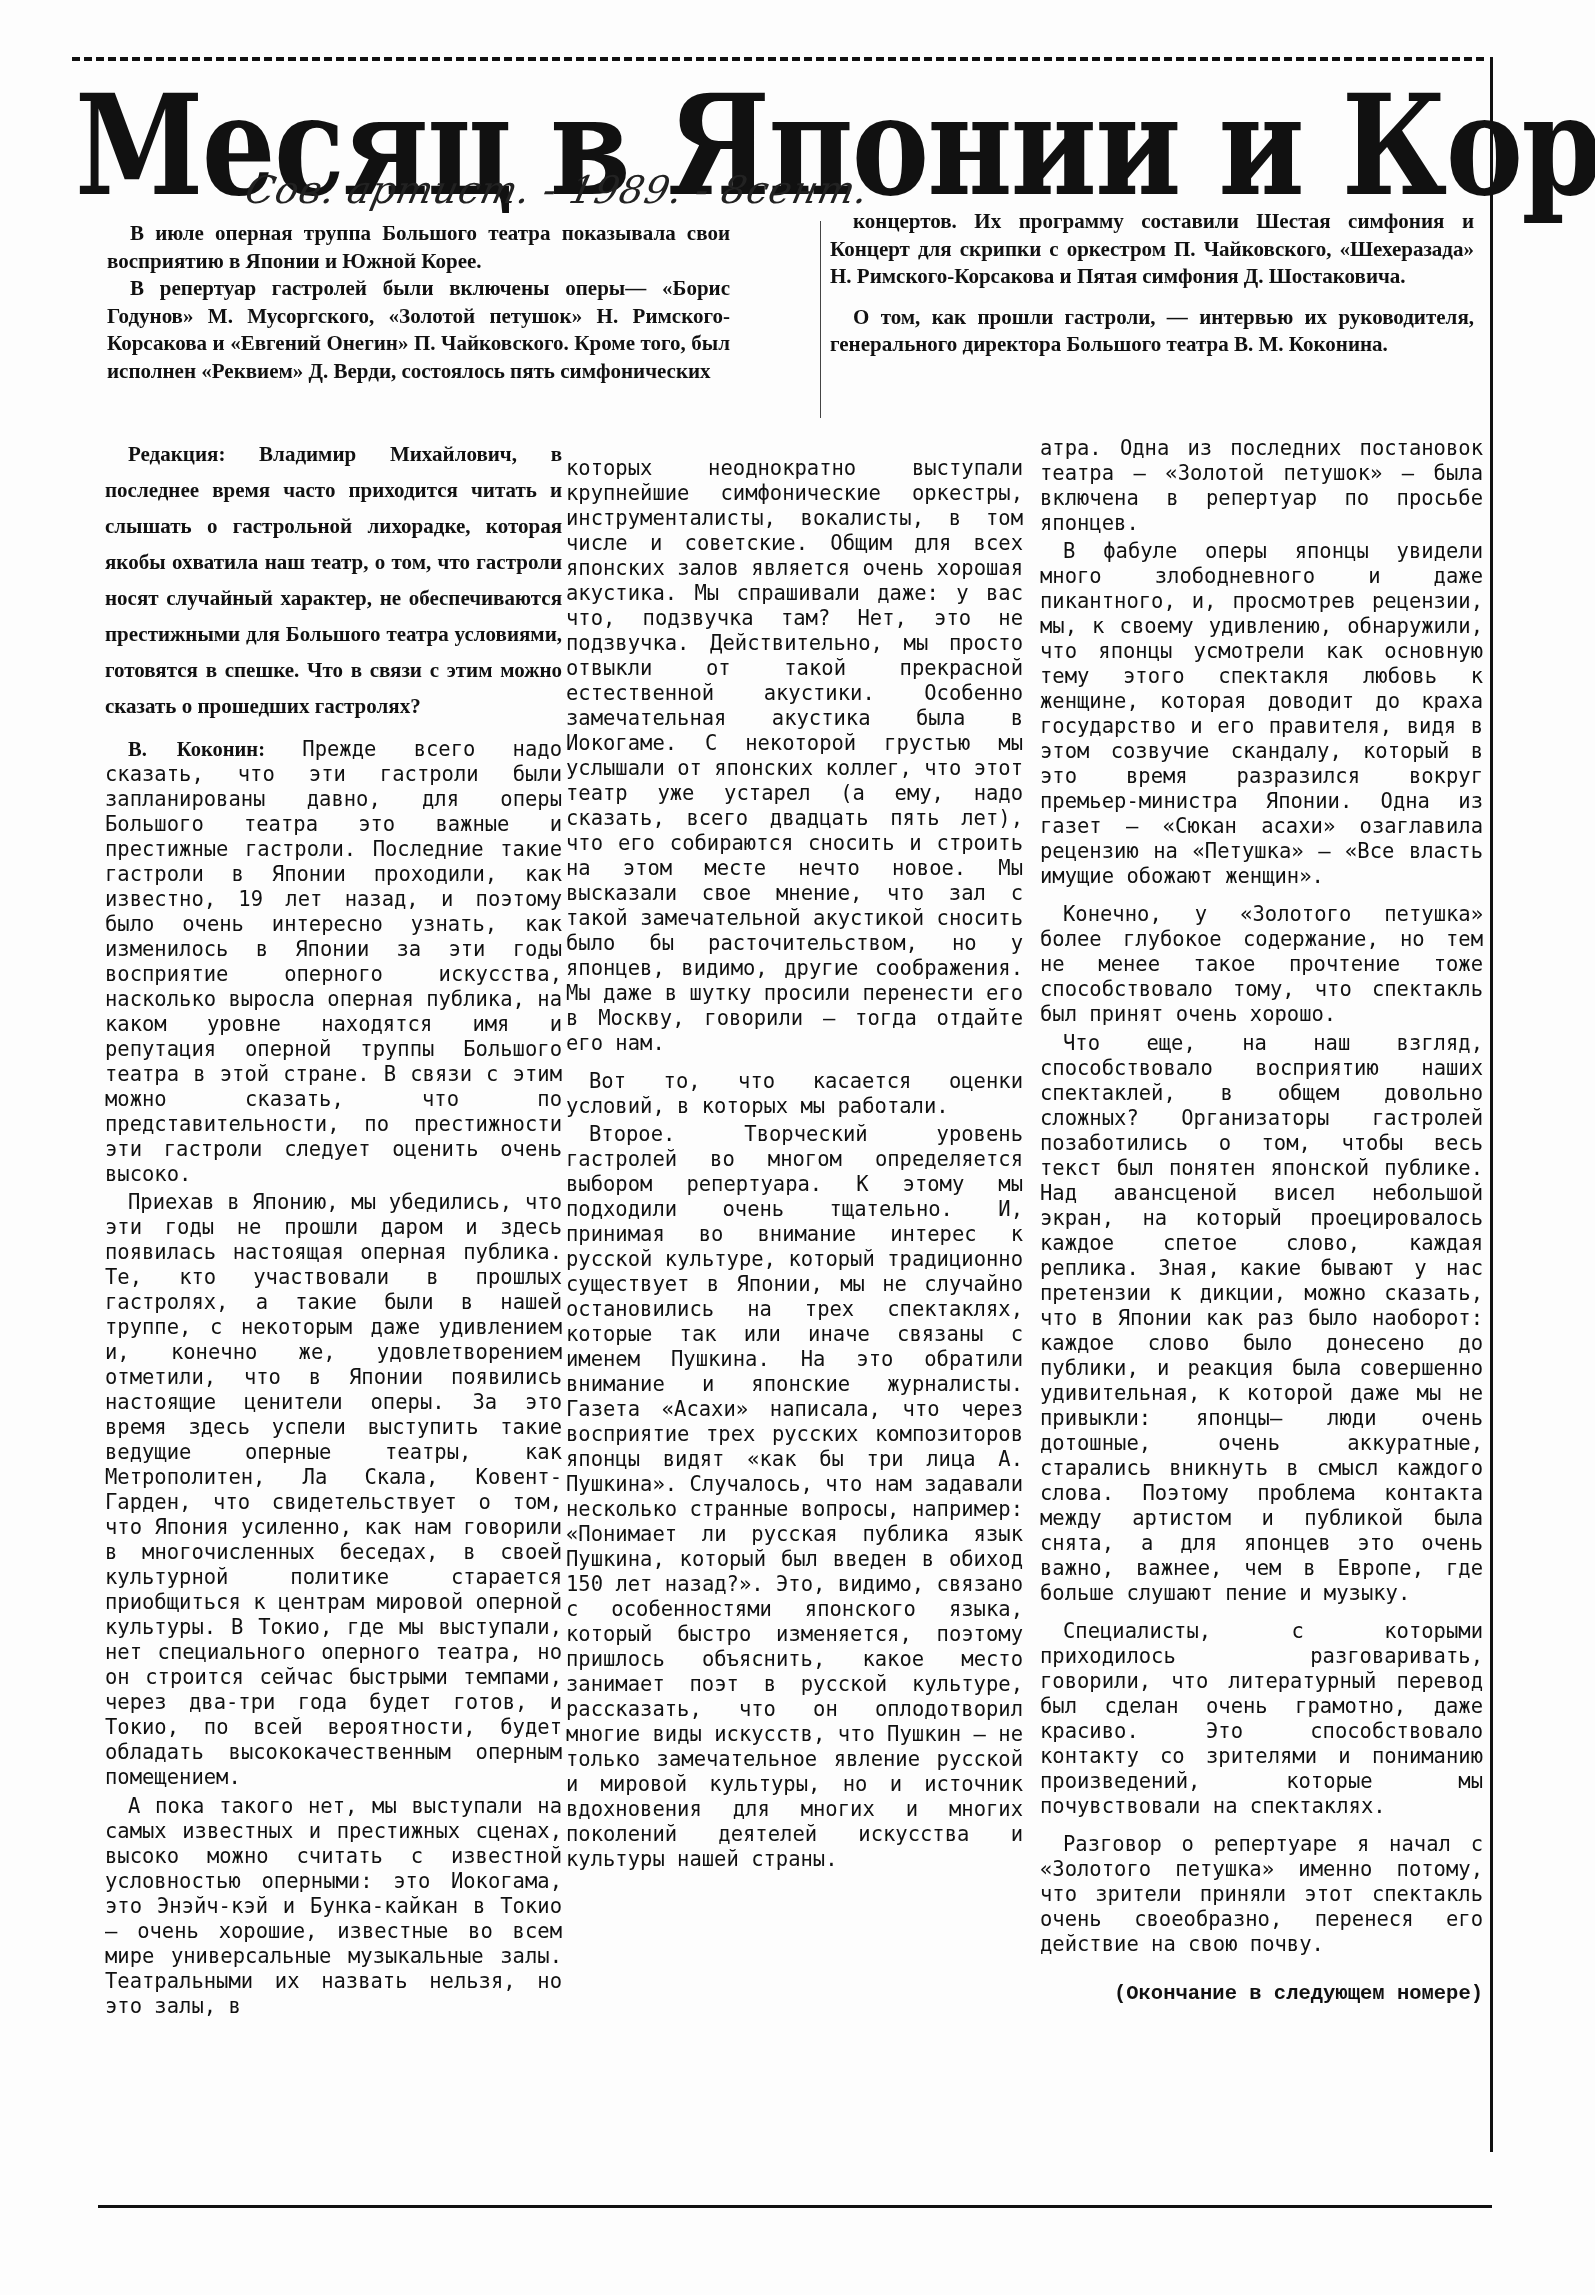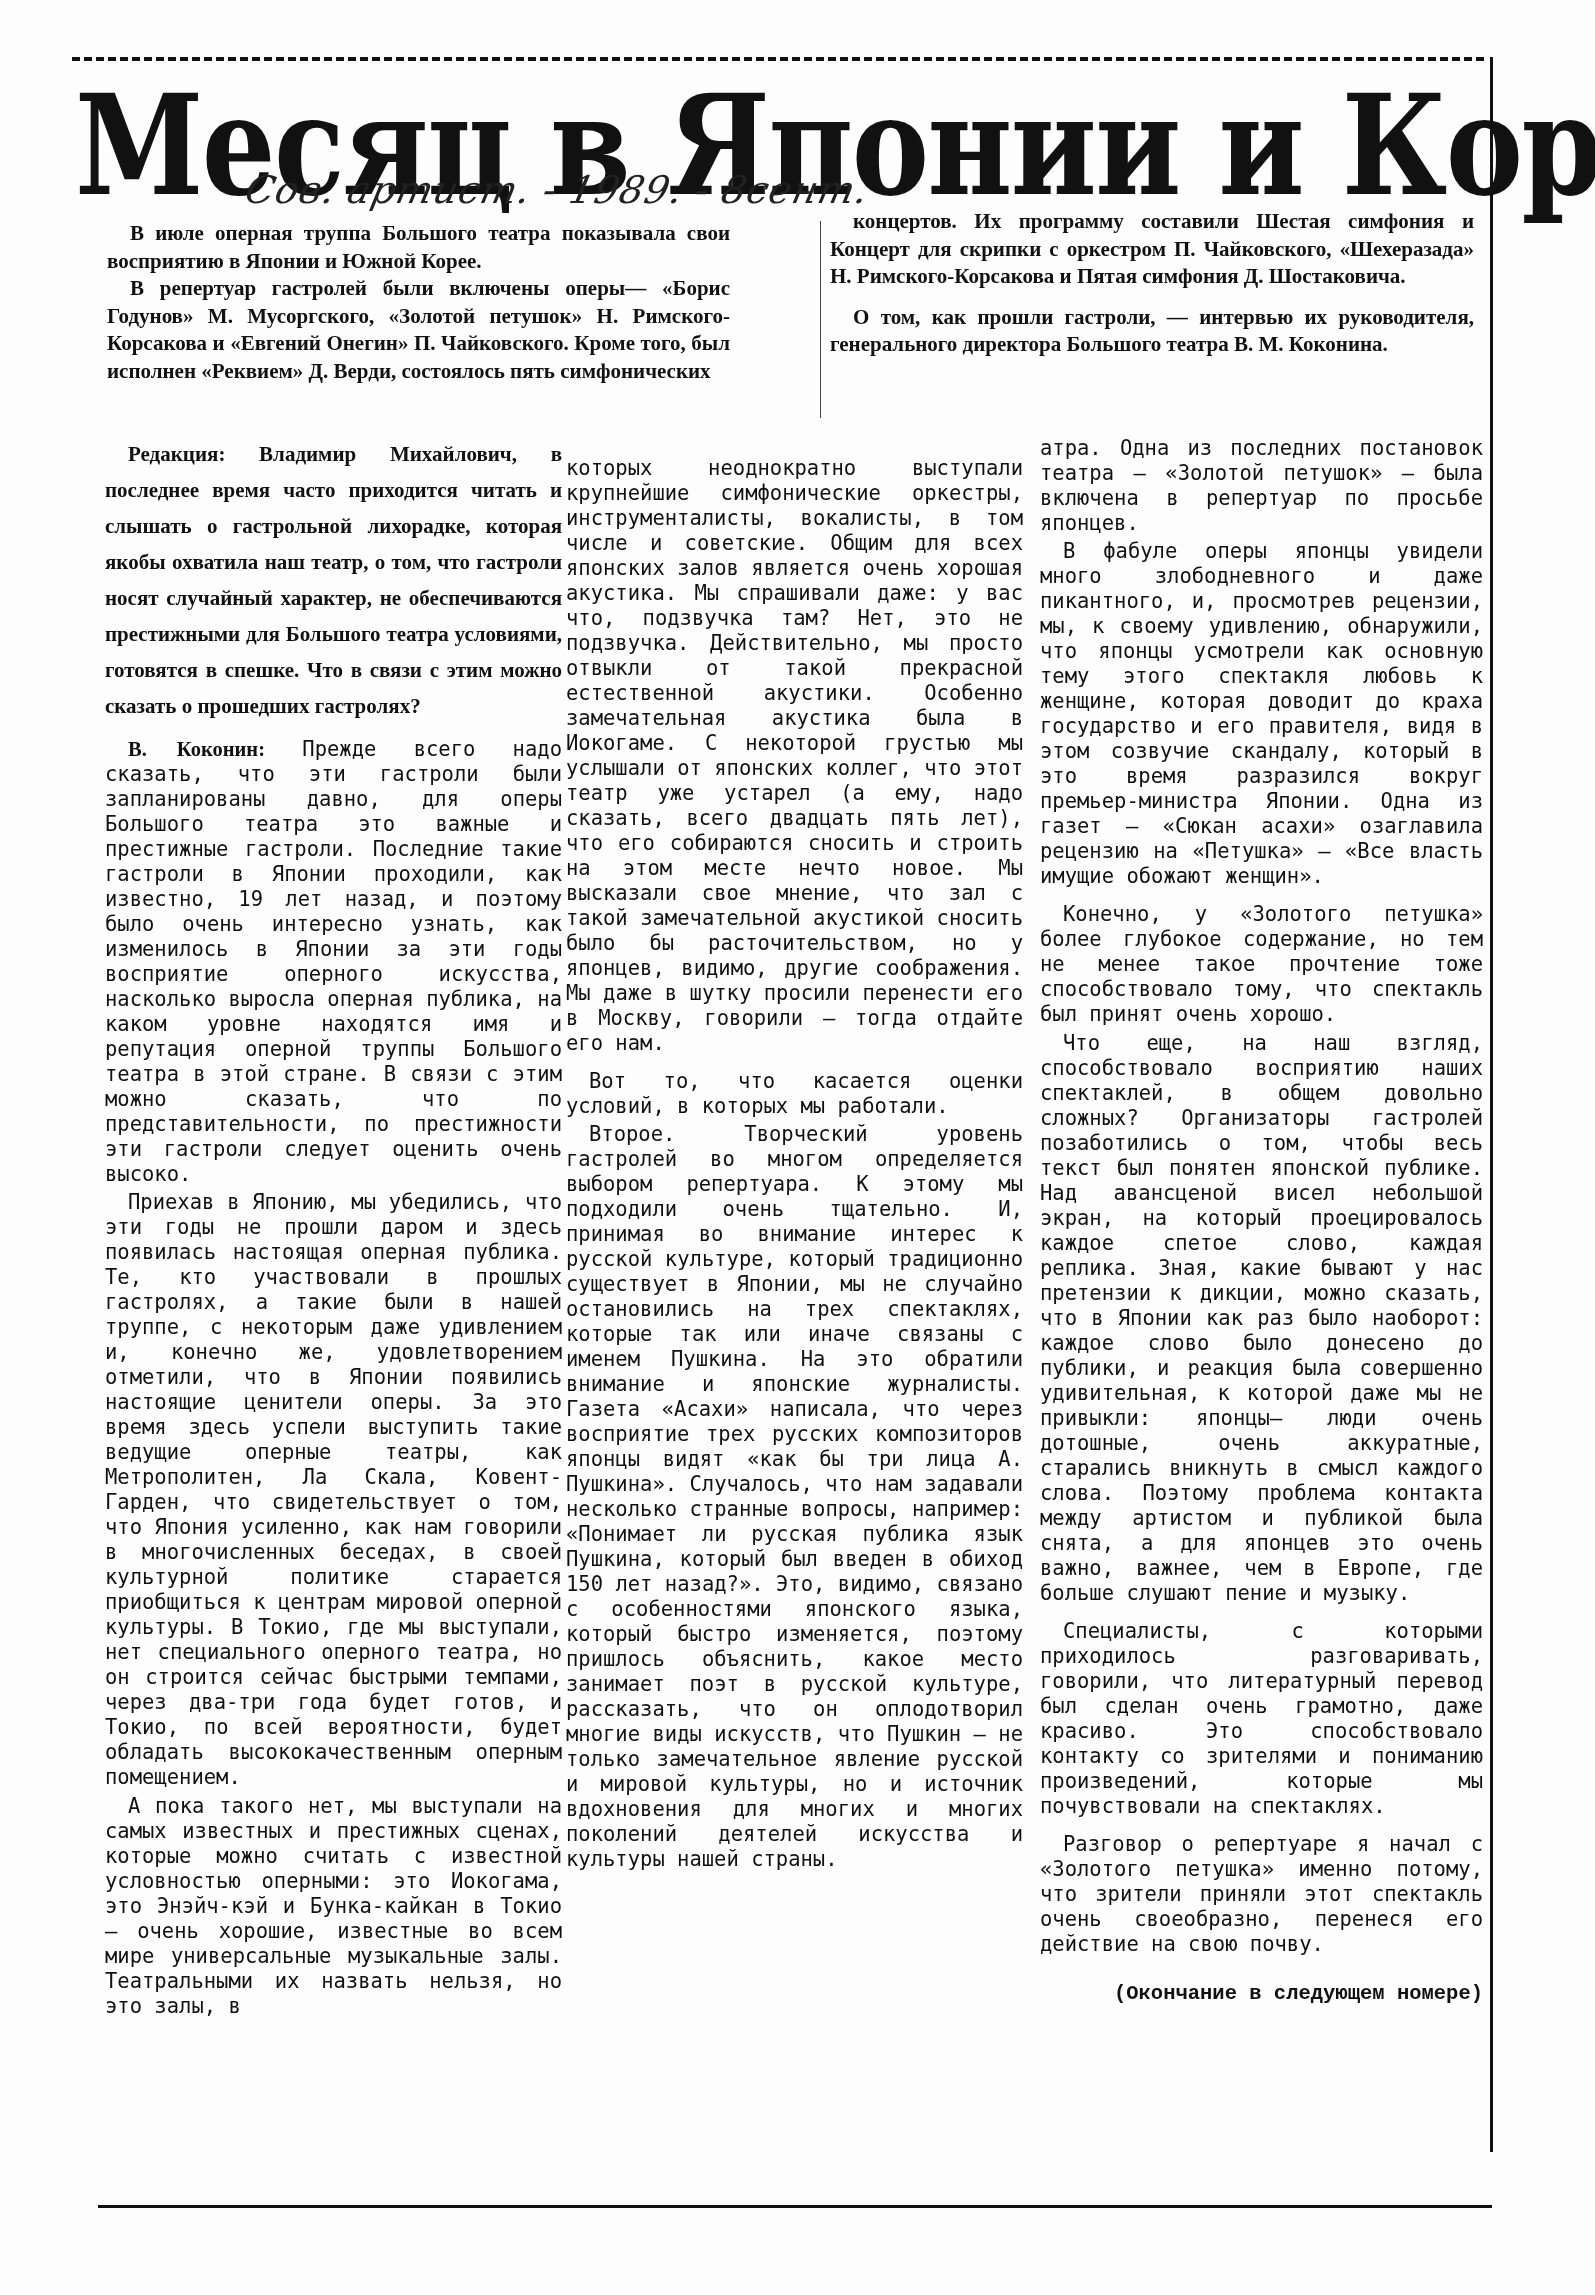--- a/index.html
+++ b/index.html
@@ -44,21 +44,21 @@
   <div class="lead-sep"></div>
   <div class="lead lead-right">
     <p>концертов. Их программу составили Шестая симфония и Концерт для скрипки с оркестром П. Чайковского, «Шехеразада» Н. Римского-Корсакова и Пятая симфония Д. Шостаковича.</p>
     <p>О том, как прошли гастроли, — интервью их руководителя, генерального директора Большого театра В. М. Коконина.</p>
   </div>
 
   <div class="col col-1">
     <p class="q"><span>Редакция:</span> <span>Владимир Михайлович, в последнее время часто приходится читать и слышать о гастрольной лихорадке, которая якобы охватила наш театр, о том, что гастроли носят случайный характер, не обеспечиваются престижными для Большого театра условиями, готовятся в спешке. Что в связи с этим можно сказать о прошедших гастролях?</span></p>
     <p class="gap"><span class="speaker">В. Коконин:</span> <span>Прежде всего надо сказать, что эти гастроли были запланированы давно, для оперы Большого театра это важные и престижные гастроли. Последние такие гастроли в Японии проходили, как известно, 19 лет назад, и поэтому было очень интересно узнать, как изменилось в Японии за эти годы восприятие оперного искусства, насколько выросла оперная публика, на каком уровне находятся имя и репутация оперной труппы Большого театра в этой стране. В связи с этим можно сказать, что по представительности, по престижности эти гастроли следует оценить очень высоко.</span></p>
     <p>Приехав в Японию, мы убедились, что эти годы не прошли даром и здесь появилась настоящая оперная публика. Те, кто участвовали в прошлых гастролях, а такие были в нашей труппе, с некоторым даже удивлением и, конечно же, удовлетворением отметили, что в Японии появились настоящие ценители оперы. За это время здесь успели выступить такие ведущие оперные театры, как Метрополитен, Ла Скала, Ковент-Гарден, что свидетельствует о том, что Япония усиленно, как нам говорили в многочисленных беседах, в своей культурной политике старается приобщиться к центрам мировой оперной культуры. В Токио, где мы выступали, нет специального оперного театра, но он строится сейчас быстрыми темпами, через два-три года будет готов, и Токио, по всей вероятности, будет обладать высококачественным оперным помещением.</p>
-    <p>А пока такого нет, мы выступали на самых известных и престижных сценах, которые можно считать с известной условностью оперными: это Иокогама, это Энэйч-кэй и Бунка-кайкан в Токио — очень хорошие, известные во всем мире универсальные музыкальные залы. Театральными их назвать нельзя, но это залы, в</p>
+    <p>А пока такого нет, мы выступали на самых известных и престижных сценах, высоко можно считать с известной условностью оперными: это Иокогама, это Энэйч-кэй и Бунка-кайкан в Токио — очень хорошие, известные во всем мире универсальные музыкальные залы. Театральными их назвать нельзя, но это залы, в</p>
   </div>
 
   <div class="col col-2">
     <p style="text-indent:0">которых неоднократно выступали крупнейшие симфонические оркестры, инструменталисты, вокалисты, в том числе и советские. Общим для всех японских залов является очень хорошая акустика. Мы спрашивали даже: у вас что, подзвучка там? Нет, это не подзвучка. Действительно, мы просто отвыкли от такой прекрасной естественной акустики. Особенно замечательная акустика была в Иокогаме. С некоторой грустью мы услышали от японских коллег, что этот театр уже устарел (а ему, надо сказать, всего двадцать пять лет), что его собираются сносить и строить на этом месте нечто новое. Мы высказали свое мнение, что зал с такой замечательной акустикой сносить было бы расточительством, но у японцев, видимо, другие соображения. Мы даже в шутку просили перенести его в Москву, говорили — тогда отдайте его нам.</p>
     <p class="gap">Вот то, что касается оценки условий, в которых мы работали.</p>
     <p>Второе. Творческий уровень гастролей во многом определяется выбором репертуара. К этому мы подходили очень тщательно. И, принимая во внимание интерес к русской культуре, который традиционно существует в Японии, мы не случайно остановились на трех спектаклях, которые так или иначе связаны с именем Пушкина. На это обратили внимание и японские журналисты. Газета «Асахи» написала, что через восприятие трех русских композиторов японцы видят «как бы три лица А. Пушкина». Случалось, что нам задавали несколько странные вопросы, например: «Понимает ли русская публика язык Пушкина, который был введен в обиход 150 лет назад?». Это, видимо, связано с особенностями японского языка, который быстро изменяется, поэтому пришлось объяснить, какое место занимает поэт в русской культуре, рассказать, что он оплодотворил многие виды искусств, что Пушкин — не только замечательное явление русской и мировой культуры, но и источник вдохновения для многих и многих поколений деятелей искусства и культуры нашей страны.</p>
   </div>
 
   <div class="col col-3">
     <p style="text-indent:0">атра. Одна из последних постановок театра — «Золотой петушок» — была включена в репертуар по просьбе японцев.</p>

